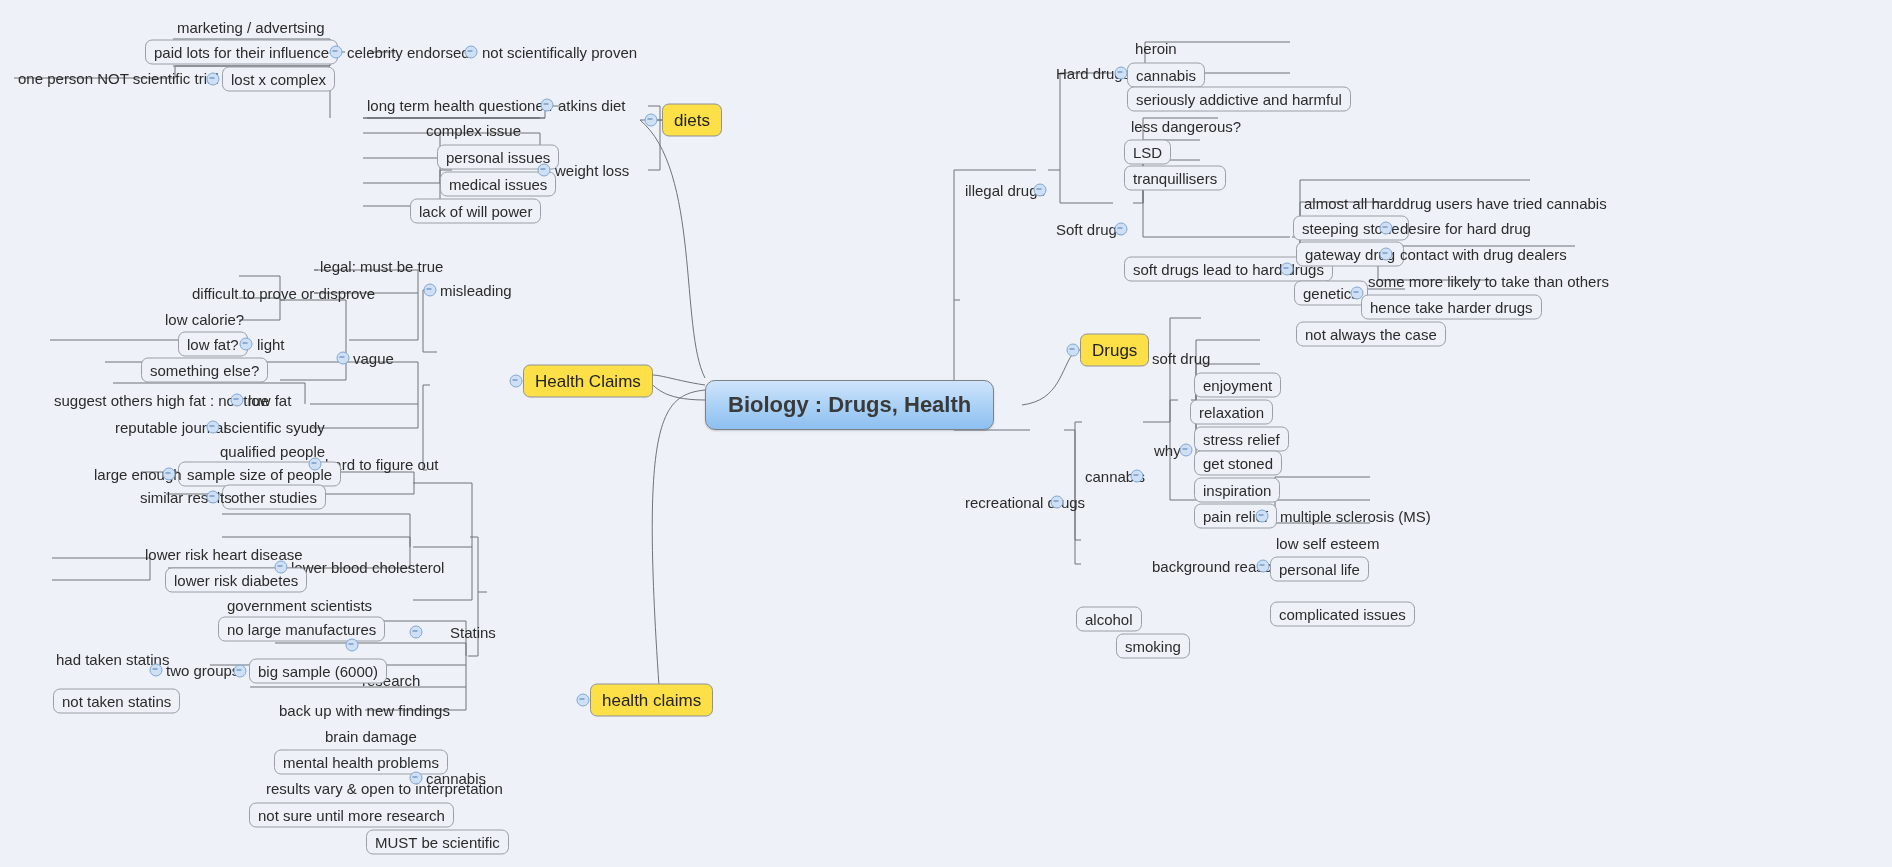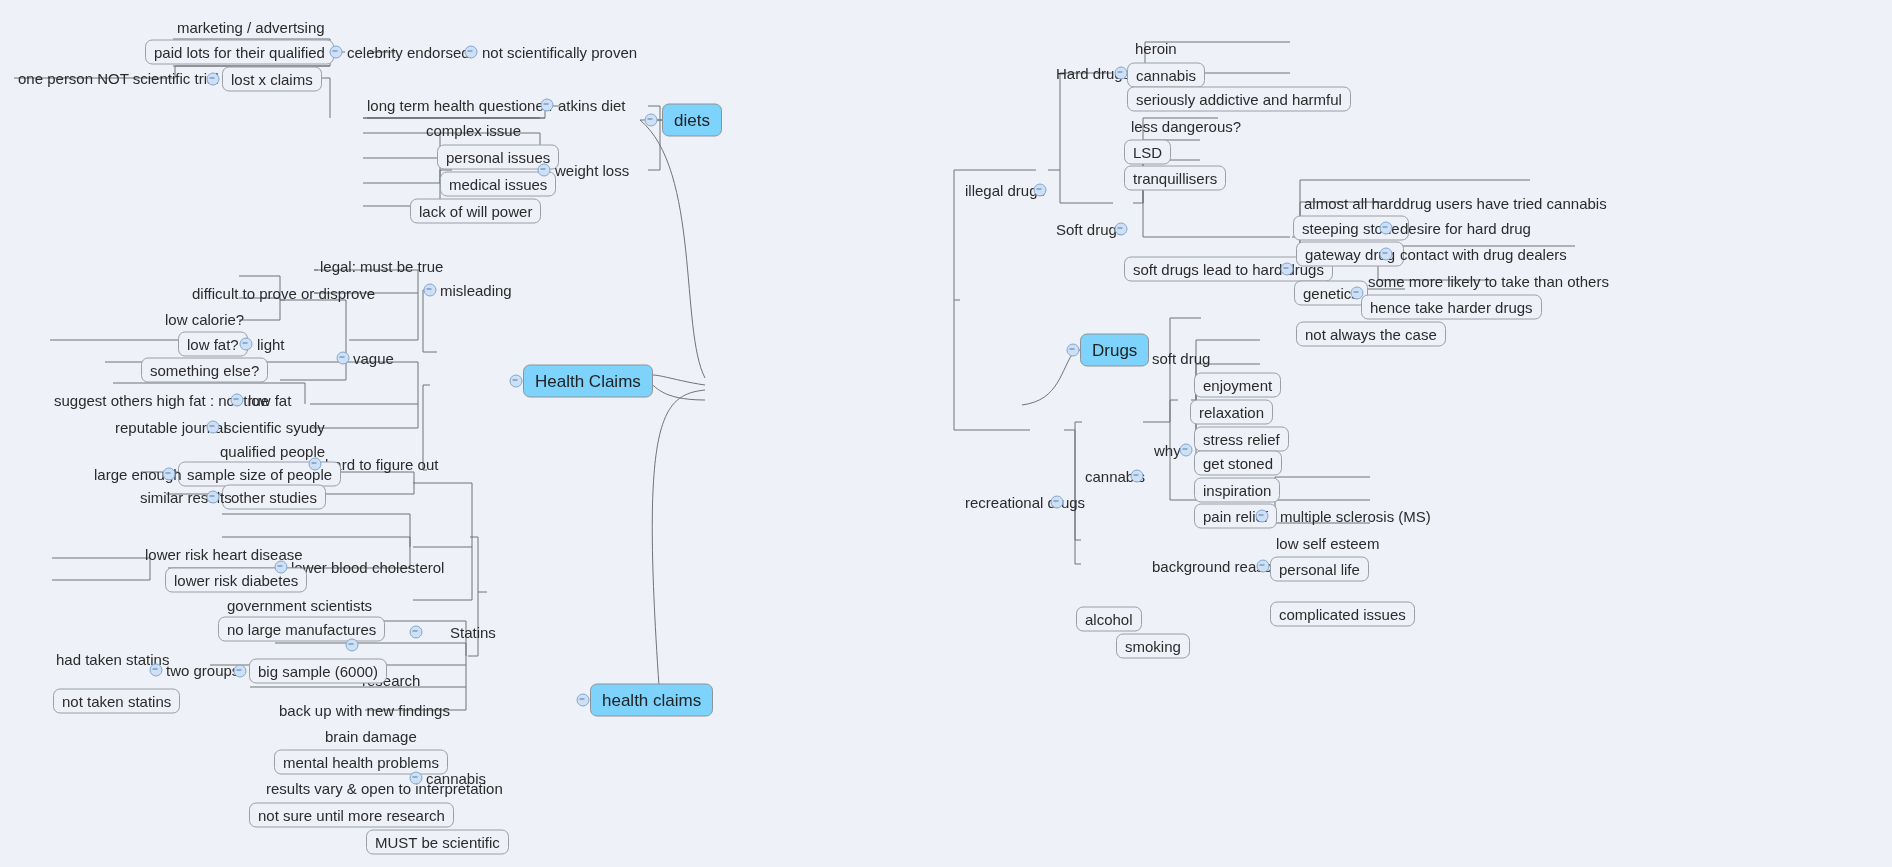--- a/index.html
+++ b/index.html
@@ -25,21 +25,21 @@
   .node.plain{padding:0 2px;}
 
   
   .node.boxed{
     border:1px solid #9aa0a6;
     border-radius:7px;
     background:#eef1f7;
     padding:4px 8px;
   }
   .node.white{
-    background:#7dd3fc;
+    background:#fde047;
     border:1px solid #8d9398;
     border-radius:7px;
     padding:7px 11px;
     font-size:17px;
     color:#222;
   }
   .node.root{
     background:linear-gradient(180deg,#cfe4fb 0%,#a8d0f5 55%,#8dbff0 100%);
     border:1px solid #7a8288;
     border-radius:10px;
@@ -208,32 +208,33 @@
       <path d="M1196 400 L 1196 431 L 1260 431"></path>
       <path d="M1196 400 L 1196 454 L 1260 454"></path>
       <path d="M1253 454 L 1263 454"></path>
 
       <path d="M1268 500 L 1275 500 L 1275 477 L 1370 477"></path>
       <path d="M1275 500 L 1275 500 L 1370 500"></path>
       <path d="M1275 500 L 1275 523 L 1370 523"></path>
     </g>
   </svg>
 
+  <div class="node root" style="left:705px;top:405px;">Biology : Drugs, Health</div>
 
   <div class="node white" style="left:662px;top:120px;">diets</div>
   <div class="node white" style="left:523px;top:381px;">Health Claims</div>
   <div class="node white" style="left:590px;top:700px;">health claims</div>
   <div class="node white" style="left:1080px;top:350px;">Drugs</div>
 
   <div class="node plain" style="left:175px;top:27px;">marketing / advertsing</div>
-  <div class="node boxed" style="left:145px;top:52px;">paid lots for their qualified</div>
+  <div class="node boxed" style="left:145px;top:52px;">paid lots for their influence</div>
   <div class="node plain" style="left:345px;top:52px;">celebrity endorsed</div>
   <div class="node plain" style="left:480px;top:52px;">not scientifically proven</div>
   <div class="node plain" style="left:16px;top:78px;">one person NOT scientific trial</div>
-  <div class="node boxed" style="left:222px;top:79px;">lost x claims</div>
+  <div class="node boxed" style="left:222px;top:79px;">lost x complex</div>
 
   <div class="node plain" style="left:365px;top:105px;">long term health questioned</div>
   <div class="node plain" style="left:556px;top:105px;">atkins diet</div>
 
   <div class="node plain" style="left:424px;top:130px;">complex issue</div>
   <div class="node boxed" style="left:437px;top:157px;">personal issues</div>
   <div class="node plain" style="left:553px;top:170px;">weight loss</div>
   <div class="node boxed" style="left:440px;top:184px;">medical issues</div>
   <div class="node boxed" style="left:410px;top:211px;">lack of will power</div>
 

